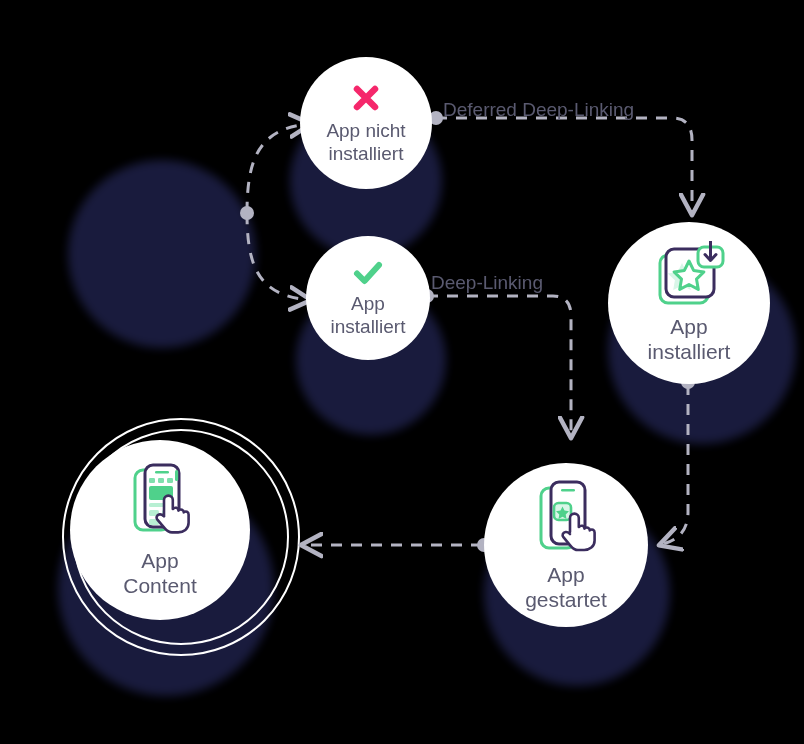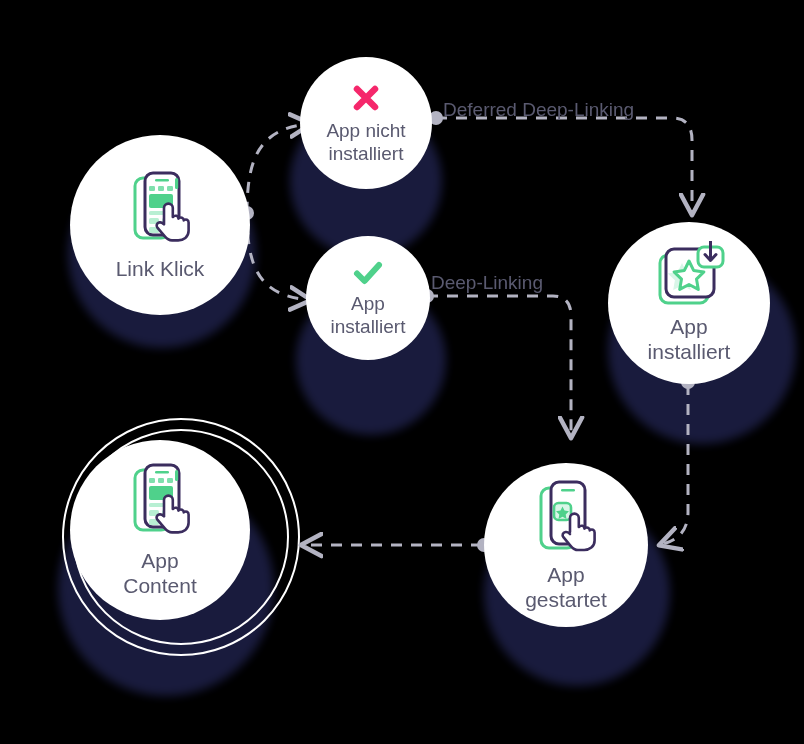--- a/index.html
+++ b/index.html
@@ -74,49 +74,20 @@
       <circle cx="436" cy="118" r="7"></circle>
       <circle cx="427" cy="296" r="7"></circle>
       <circle cx="688" cy="382" r="7"></circle>
       <circle cx="484" cy="545" r="7"></circle>
     </g>
   </svg>
 
   <div class="edge-label" style="left:443px;top:99px;text-align:center;">Deferred Deep-Linking</div>
   <div class="edge-label" style="left:431px;top:272px;">Deep-Linking</div>
 
-  <div class="node n-big" style="left:70px;top:135px;width:180px;height:180px;">
-    <div class="icon" style="margin-bottom:8px;">
-      <svg width="72" height="80" viewBox="0 0 72 80">
-        <rect x="11" y="9" width="34" height="60" rx="8" fill="none" stroke="#4fd18b" stroke-width="3"></rect>
-        <rect x="21" y="4" width="34" height="62" rx="8" fill="#fff" stroke="#3b2d5e" stroke-width="3"></rect>
-        <rect x="31" y="10" width="14" height="2.6" rx="1.3" fill="#4fd18b"></rect>
-        <rect x="25" y="17" width="6" height="5" rx="1.3" fill="#7fe0ad"></rect>
-        <rect x="34" y="17" width="6" height="5" rx="1.3" fill="#7fe0ad"></rect>
-        <rect x="43" y="17" width="6" height="5" rx="1.3" fill="#7fe0ad"></rect>
-        <rect x="25" y="25" width="24" height="14" rx="2" fill="#4fd18b"></rect>
-        <rect x="25" y="42" width="24" height="4" rx="1.6" fill="#b8efd3"></rect>
-        <rect x="25" y="49" width="10" height="6" rx="1.6" fill="#b8efd3"></rect>
-        <rect x="38" y="49" width="11" height="6" rx="1.6" fill="#b8efd3"></rect>
-        <rect x="25" y="58" width="10" height="6" rx="1.6" fill="#b8efd3"></rect>
-        <rect x="51" y="9" width="3.2" height="11" rx="1.6" fill="#4fd18b"></rect>
-        <path d="M40,39 l0,16 M40,39 a4.4,4.4 0 0 1 8.8,0 l0,9
-                 c2.2,-2.4 5.6,-1.2 5.6,1.6
-                 c2.2,-2.2 5.4,-0.9 5.4,1.8
-                 c2.0,-1.8 4.8,-0.6 4.8,2.0
-                 l0,8.4 c0,6.4 -5.2,9.6 -10.4,9.6
-                 l-6.2,0 c-3.6,0 -5.4,-1.8 -7.4,-4.2
-                 l-7.2,-8.6 c-1.6,-2.0 -0.6,-4.8 2.0,-5.2
-                 c1.6,-0.3 3.0,0.4 4.2,1.6 l0.4,0.4" fill="#fff" stroke="#3b2d5e" stroke-width="2.6" stroke-linejoin="round" stroke-linecap="round"></path>
-      </svg>
-    </div>
-    <div class="label">
-      <div>Link Klick</div>
-    </div>
-  </div>
 
   <div class="node n-small" style="left:300px;top:57px;width:132px;height:132px;">
     <div class="icon" style="margin-bottom:5px;">
       <svg width="34" height="34" viewBox="0 0 34 34">
         <path d="M8,8 L26,26 M26,8 L8,26" stroke="#f5276b" stroke-width="6.5" stroke-linecap="round"></path>
       </svg>
     </div>
     <div class="label">
       <div>App nicht</div>
       <div>installiert</div>

